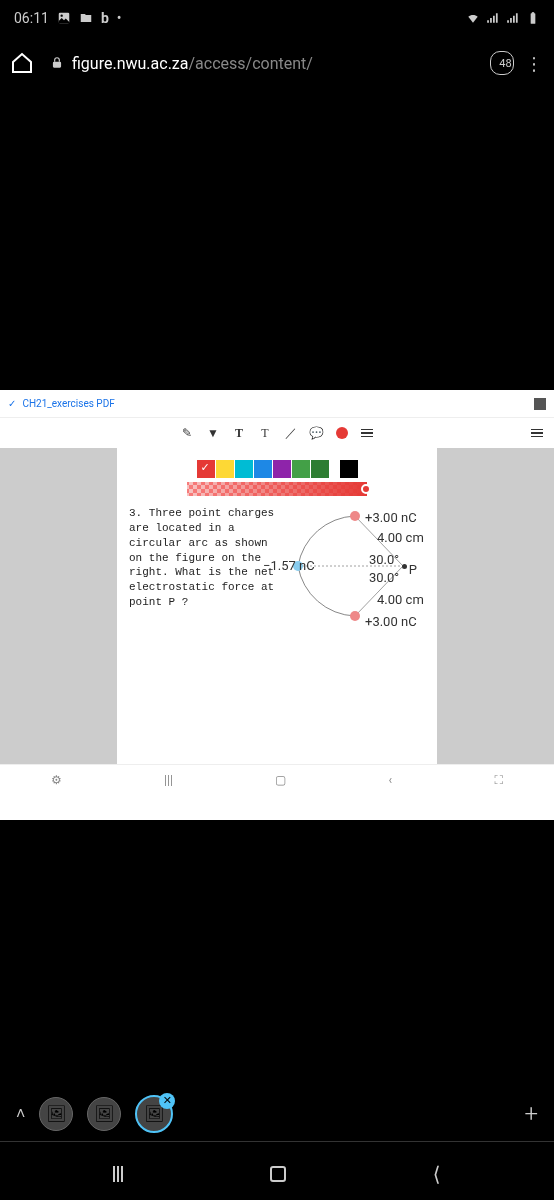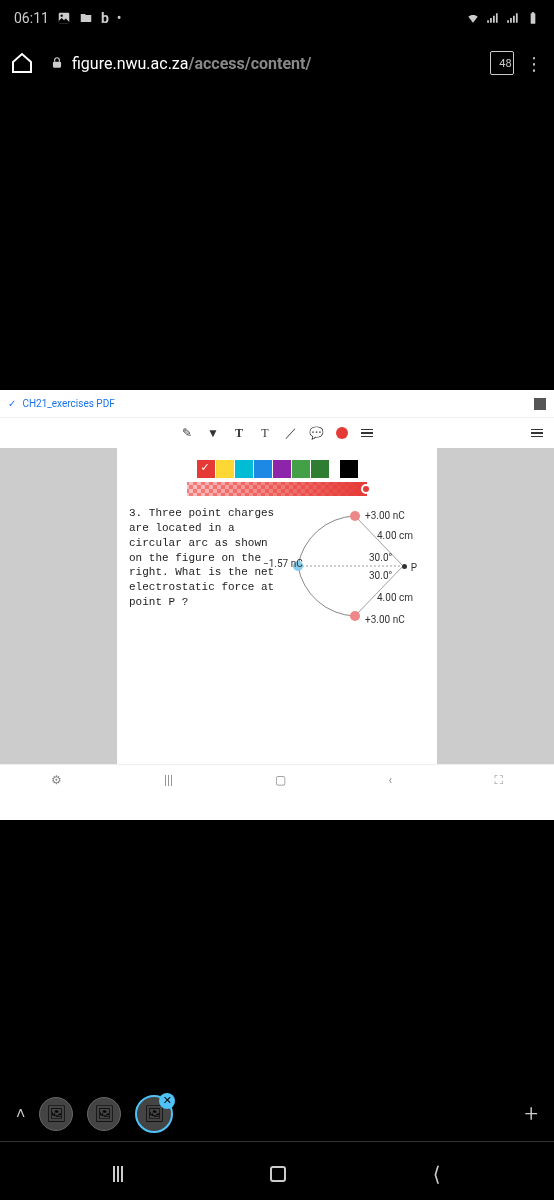--- a/index.html
+++ b/index.html
@@ -38,26 +38,26 @@
     .url-area {
       flex: 1;
       display: flex;
       align-items: center;
       gap: 8px;
       color: #ccc;
       font-size: 16px;
       padding: 0 6px;
     }
     .url-host { color: #fff; }
-    .url-path { color: #888; font-weight: bold; }
+    .url-path { color: #888; }
     .tab-badge {
       width: 24px;
       height: 24px;
       border: 1.5px solid #ccc;
-      border-radius: 2px;
+      border-radius: 10px;
       display: flex;
       align-items: center;
       justify-content: center;
       font-size: 11px;
       color: #ccc;
       padding-left: 7px;
     }
     .more-icon { color: #ccc; font-size: 18px; width: 20px; text-align: center; }
     
     
@@ -259,21 +259,21 @@
       display: flex;
       align-items: center;
       justify-content: space-around;
       padding: 0 40px;
     }
     .nav-recent { display: flex; gap: 2px; }
     .nav-recent span { width: 2px; height: 16px; background: #ccc; }
     .nav-home { width: 16px; height: 16px; border: 2px solid #ccc; border-radius: 3px; }
     .nav-back { color: #ccc; font-size: 20px; }
     
-    .fig-label { position: absolute; font-size: 10px; color: #333; white-space: nowrap; }
+    .fig-label { position: absolute; font-size: 13px; color: #333; white-space: nowrap; }
   </style>
 </head>
 <body>
 
 <div class="status-bar">
   <div class="status-left">
     <span>06:11</span>
     <svg class="status-icon" viewBox="0 0 24 24" fill="#ccc">
         <rect x="3" y="3" width="18" height="18" rx="2"></rect>
         <circle cx="8" cy="8" r="2" fill="#000"></circle>

